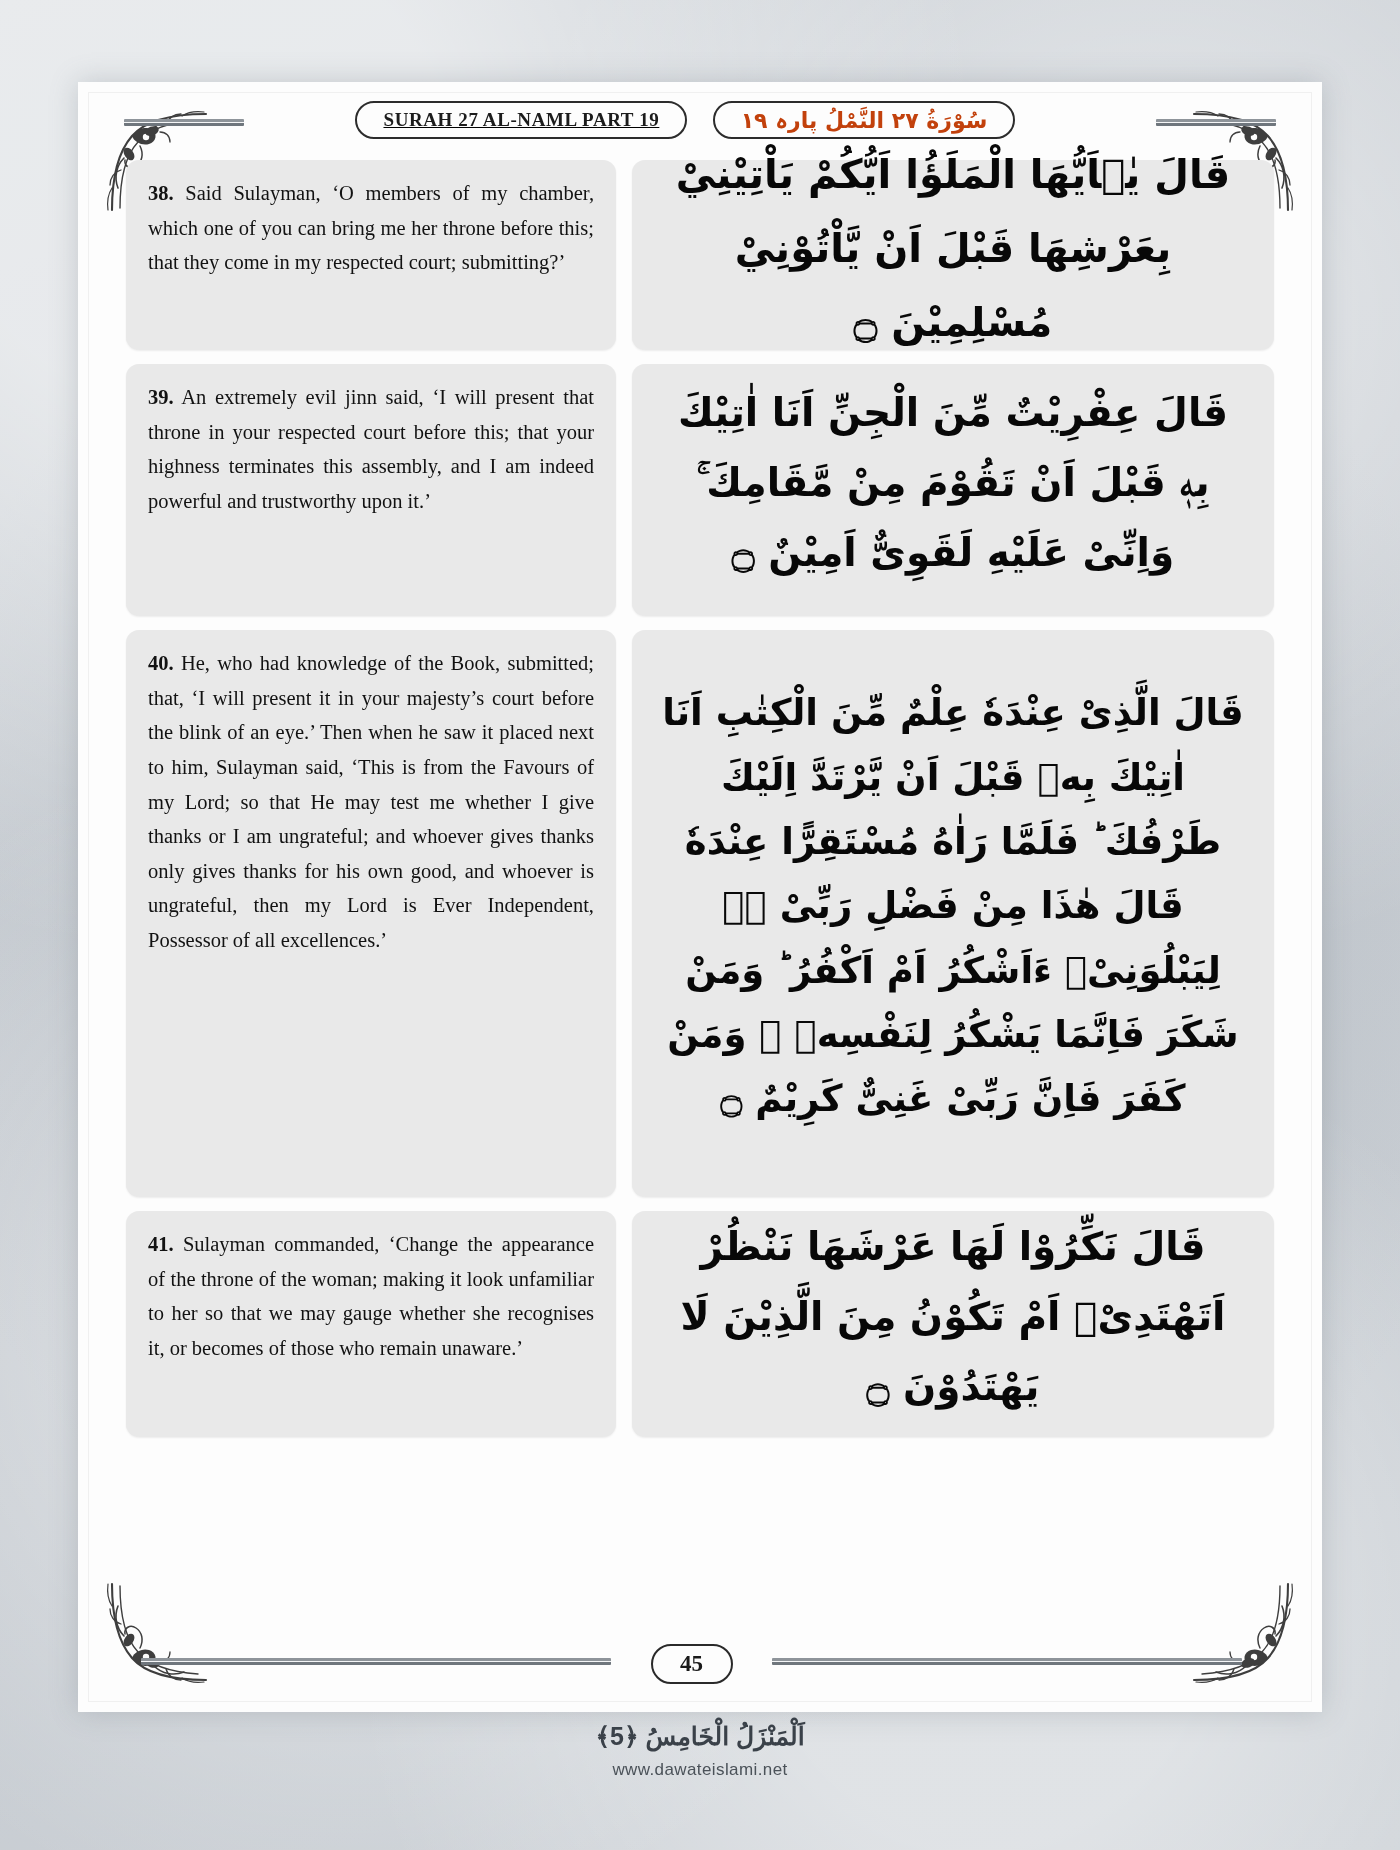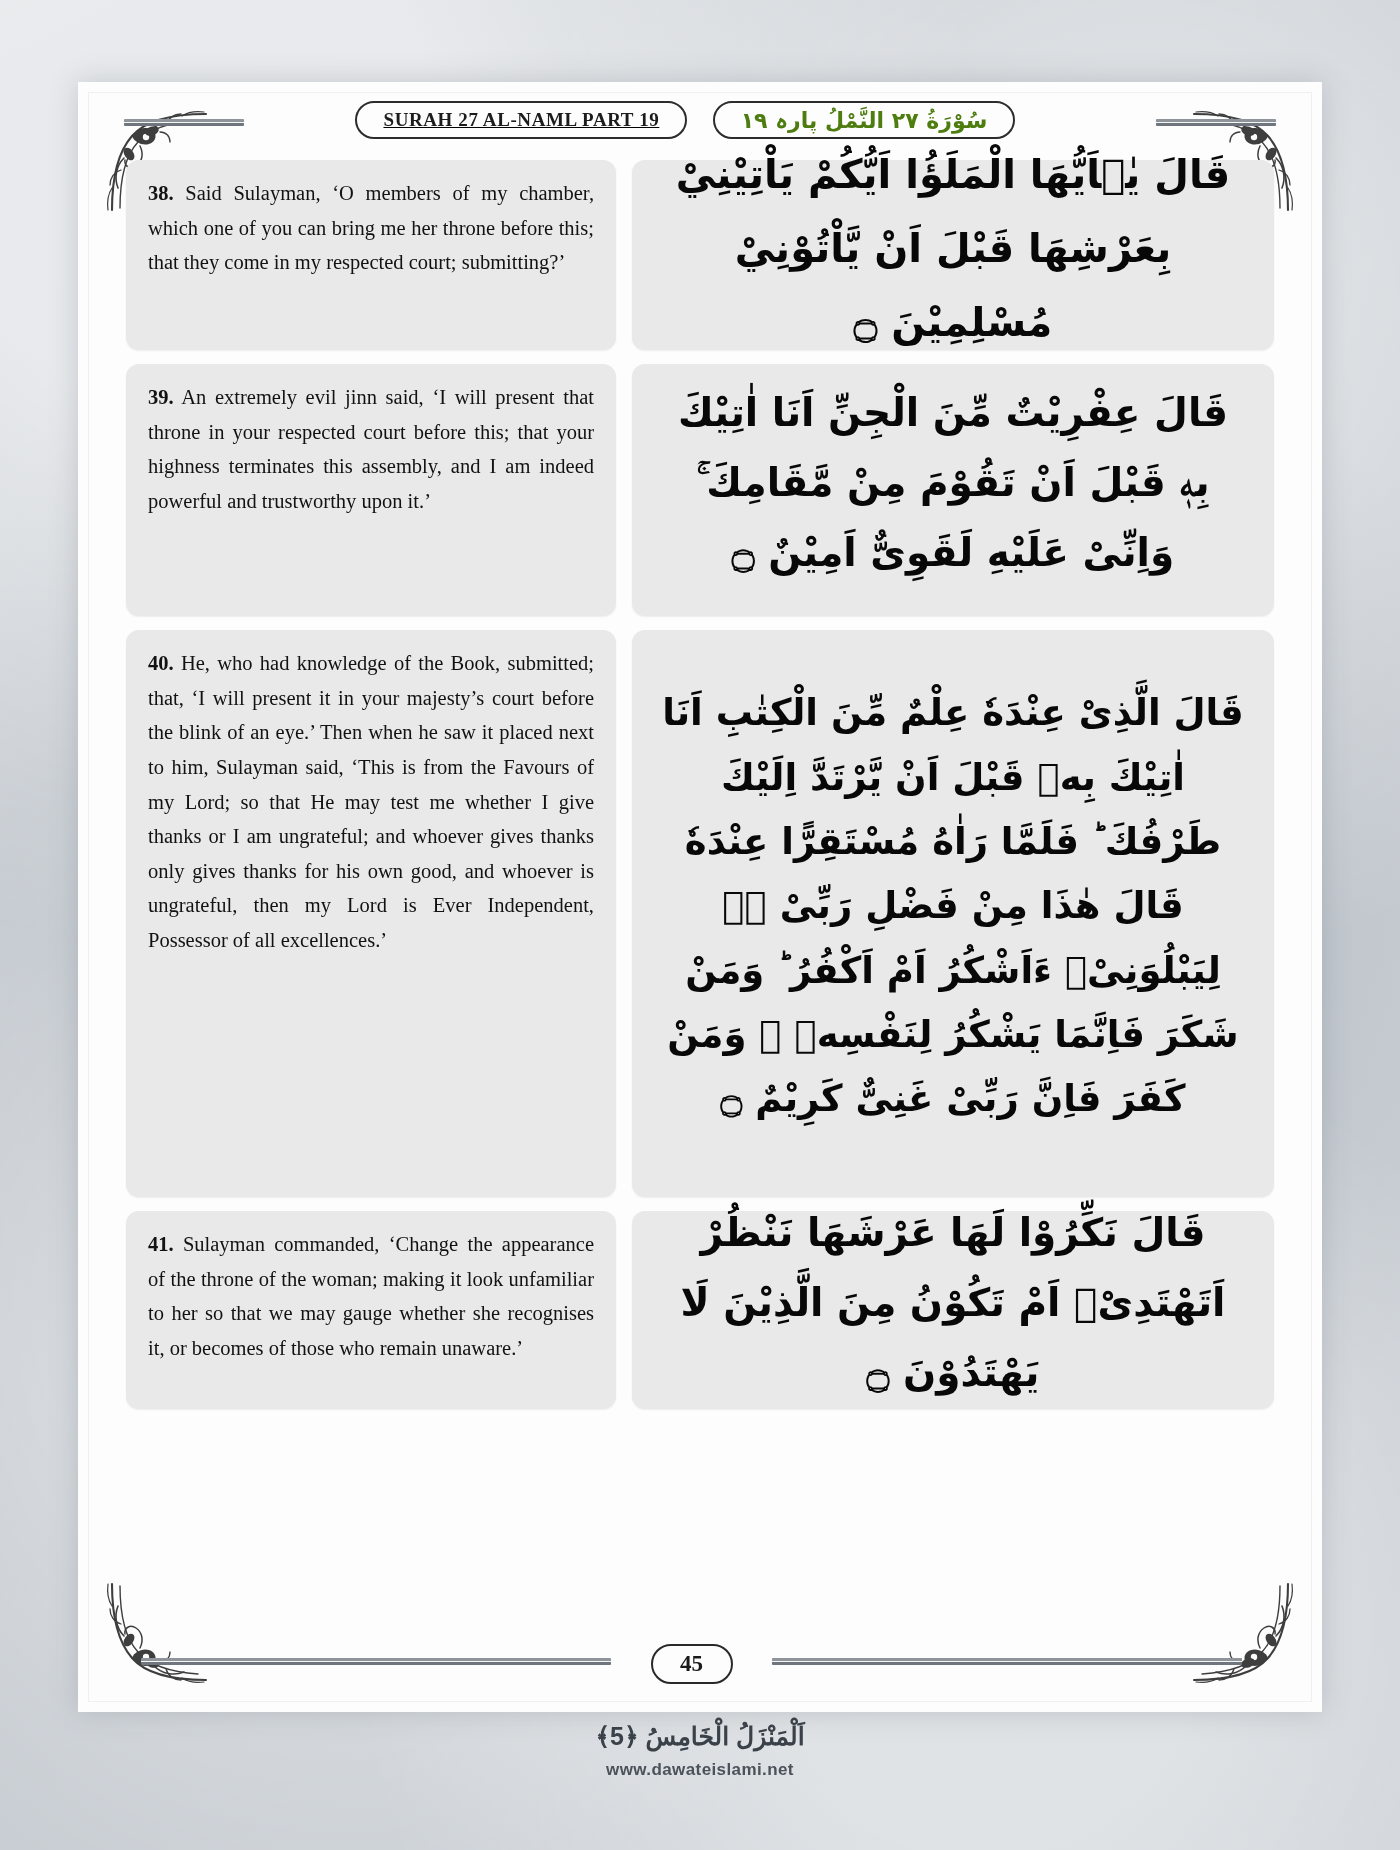--- a/index.html
+++ b/index.html
@@ -106,21 +106,21 @@
     font-size: 19px;
     font-weight: 700;
     letter-spacing: 0.6px;
     color: #1c1c1c;
     white-space: nowrap;
   }
   .hdr-title-ar {
     font-family: "DejaVu Sans", sans-serif;
     font-size: 22px;
     font-weight: 700;
-    color: #4d7c0f;
+    color: #c2410c;
     white-space: nowrap;
     direction: rtl;
   }
 
   
   .content {
     position: absolute;
     left: 48px;
     right: 48px;
     top: 78px;
@@ -130,21 +130,21 @@
     gap: 14px;
   }
   .verse-row {
     display: flex;
     gap: 16px;
     flex: 0 0 auto;
   }
   .verse-row.v38 { height: 190px; }
   .verse-row.v39 { height: 252px; }
   .verse-row.v40 { height: 567px; }
-  .verse-row.v41 { height: 198px; }
+  .verse-row.v41 { height: 226px; }
 
   .card {
     background: #e9e9e9;
     border-radius: 13px;
     box-shadow: 0 1px 2px rgba(0,0,0,0.07);
   }
   .card.en {
     flex: 0 0 446px;
     padding: 16px 22px 14px 22px;
     display: flex;
@@ -238,21 +238,21 @@
     font-size: 25px;
     font-weight: 700;
     color: #3a4149;
     direction: rtl;
     letter-spacing: 0.5px;
   }
   .site {
     margin-top: 9px;
     font-family: "Liberation Sans", sans-serif;
     font-size: 17px;
-    font-weight: 700;
+    font-weight: 400;
     color: #4b5259;
     letter-spacing: 0.4px;
   }
 </style>
 </head>
 <body>
 
 <div class="page-bg"></div>
 
 <div class="sheet">

